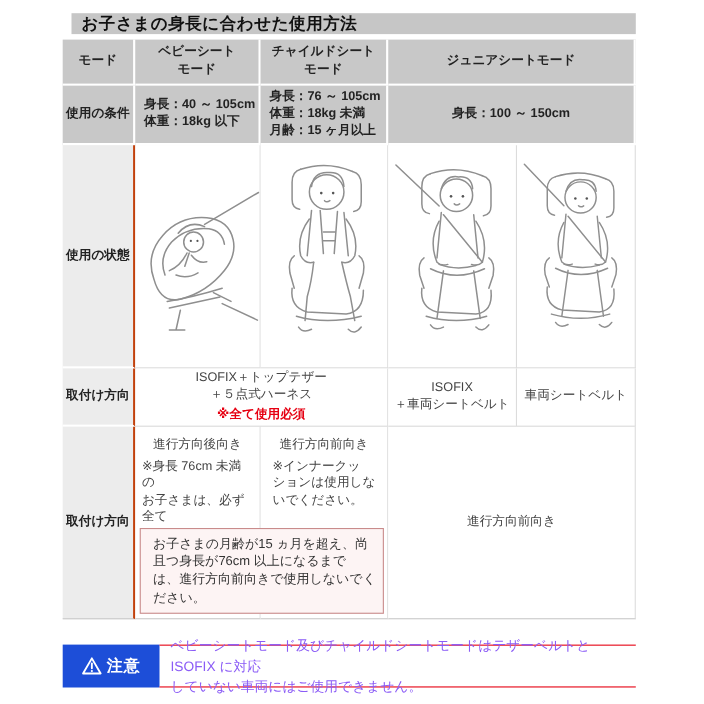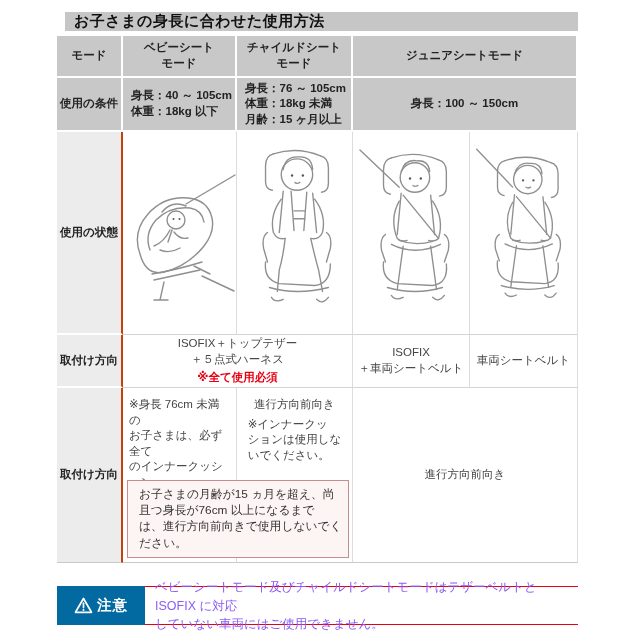--- a/index.html
+++ b/index.html
@@ -43,21 +43,21 @@
   .r2c1{grid-area:2/1;} .r2c2{grid-area:2/2;} .r2c3{grid-area:2/3;} .r2c45{grid-area:2/4/3/6;}
   .r3c1{grid-area:3/1;} .r3c2{grid-area:3/2;} .r3c3{grid-area:3/3;} .r3c4{grid-area:3/4;} .r3c5{grid-area:3/5;}
   .r4c1{grid-area:4/1;} .r4c23{grid-area:4/2/5/4;} .r4c4{grid-area:4/4;} .r4c5{grid-area:4/5;}
   .r5c1{grid-area:5/1;} .r5c2{grid-area:5/2;} .r5c3{grid-area:5/3;} .r5c45{grid-area:5/4/6/6;}
   .btm{border-bottom:1px solid #c9c9c9;}
   
   .illus{stroke:#8f8f8f;fill:none;stroke-width:1.4;stroke-linecap:round;stroke-linejoin:round;}
   .illus .dot{fill:#555;stroke:none;}
   
   .warning{position:absolute;left:57px;top:586px;width:521px;height:39px;display:flex;}
-  .warn-badge{width:88px;background:#0369a1;display:flex;align-items:center;justify-content:center;gap:4px;}
+  .warn-badge{width:88px;background:#1d4ed8;display:flex;align-items:center;justify-content:center;gap:4px;}
   .warn-badge span{color:#fff;font-weight:bold;font-size:14.5px;letter-spacing:1px;}
   .warn-text{flex:1;box-sizing:border-box;border-top:1px solid #e60012;border-bottom:1px solid #e60012;
     display:flex;align-items:center;padding:2px 8px 1px 10px;font-size:12.5px;line-height:1.5;color:#8b5cf6;white-space:pre-line;}
 </style>
 </head>
 <body>
 
 <div class="page">
 
   <div class="title-bar">
@@ -192,20 +192,21 @@
       <span class="pre">ISOFIX＋トップテザー
 ＋５点式ハーネス</span>
       <span class="red">※全て使用必須</span>
     </div>
     <div class="cell white center r4c5">車両シートベルト</div>
     <div class="cell white center pre r4c4">ISOFIX
 ＋車両シートベルト</div>
 
     <div class="cell lgray bold center btm r5c1">取付け方向</div>
     <div class="cell white topalign btm r5c2">
+      <div class="dir-head">進行方向後向き</div>
       <div class="dir-note pre">※身長 76cm 未満の
 お子さまは、必ず全て
 のインナークッション
 を使用してください。</div>
     </div>
     <div class="cell white topalign btm r5c3">
       <div class="dir-head">進行方向前向き</div>
       <div class="dir-note pre">※インナークッ
 ションは使用しな
 いでください。</div>

